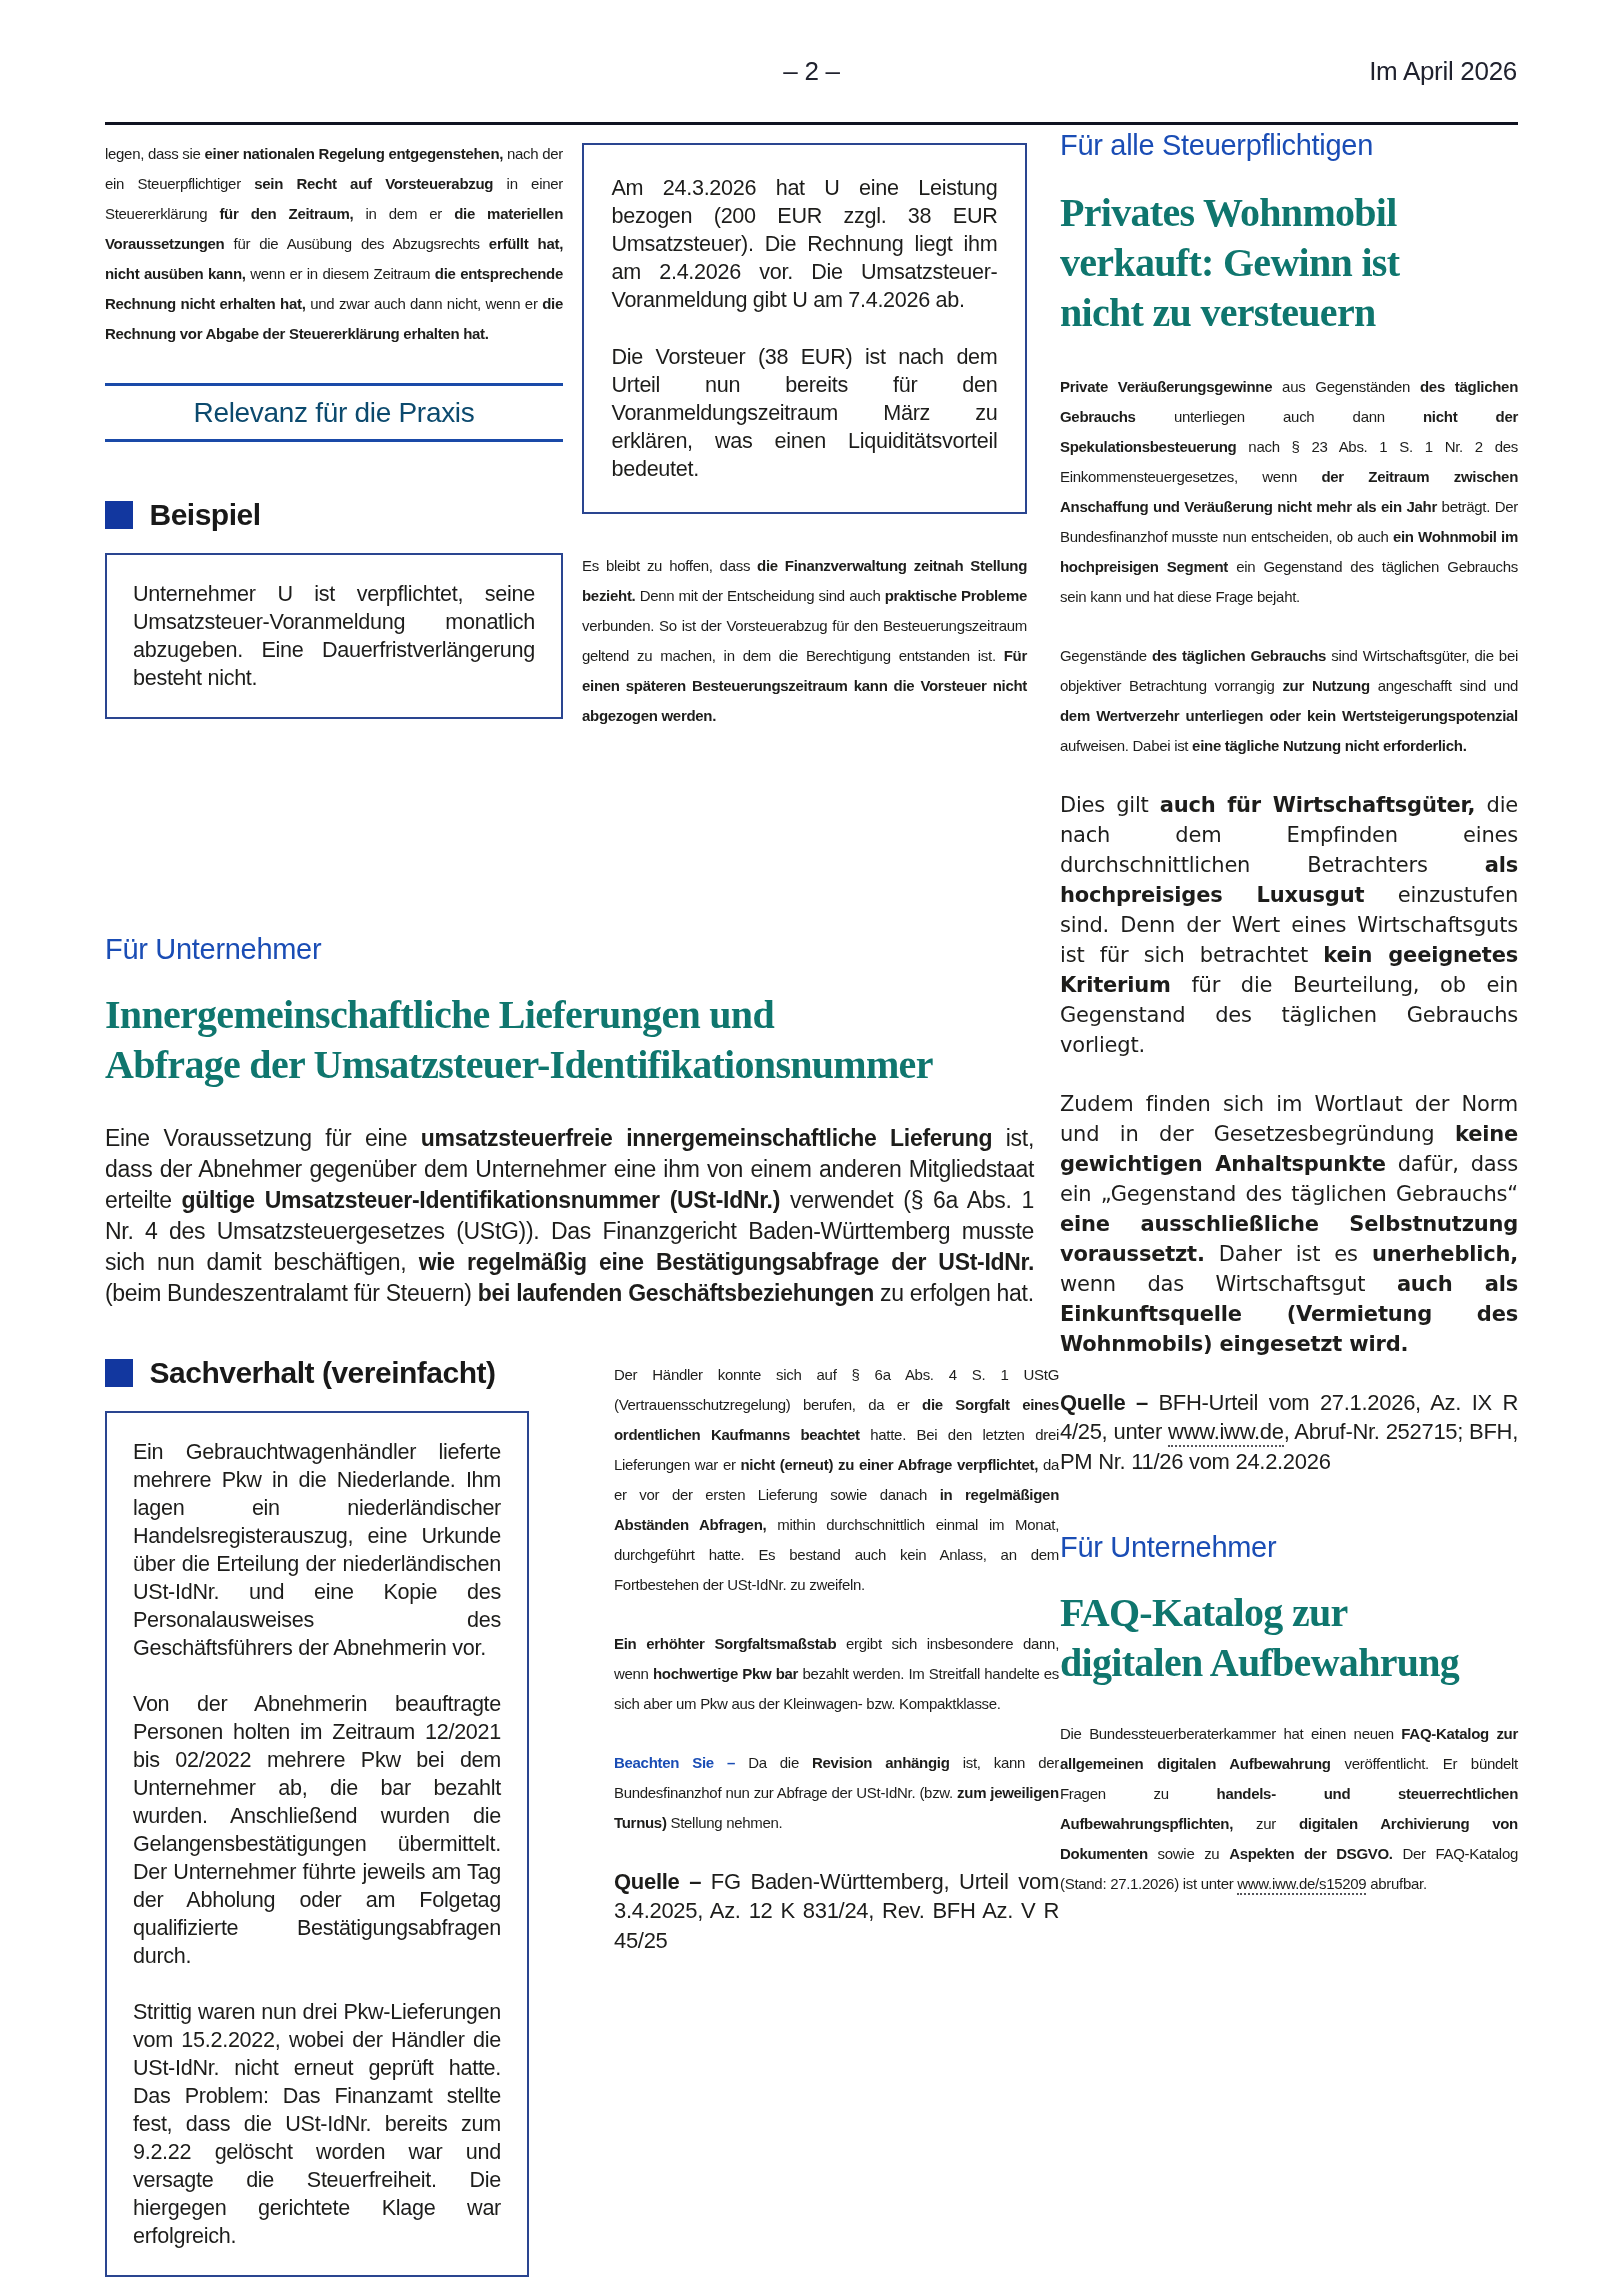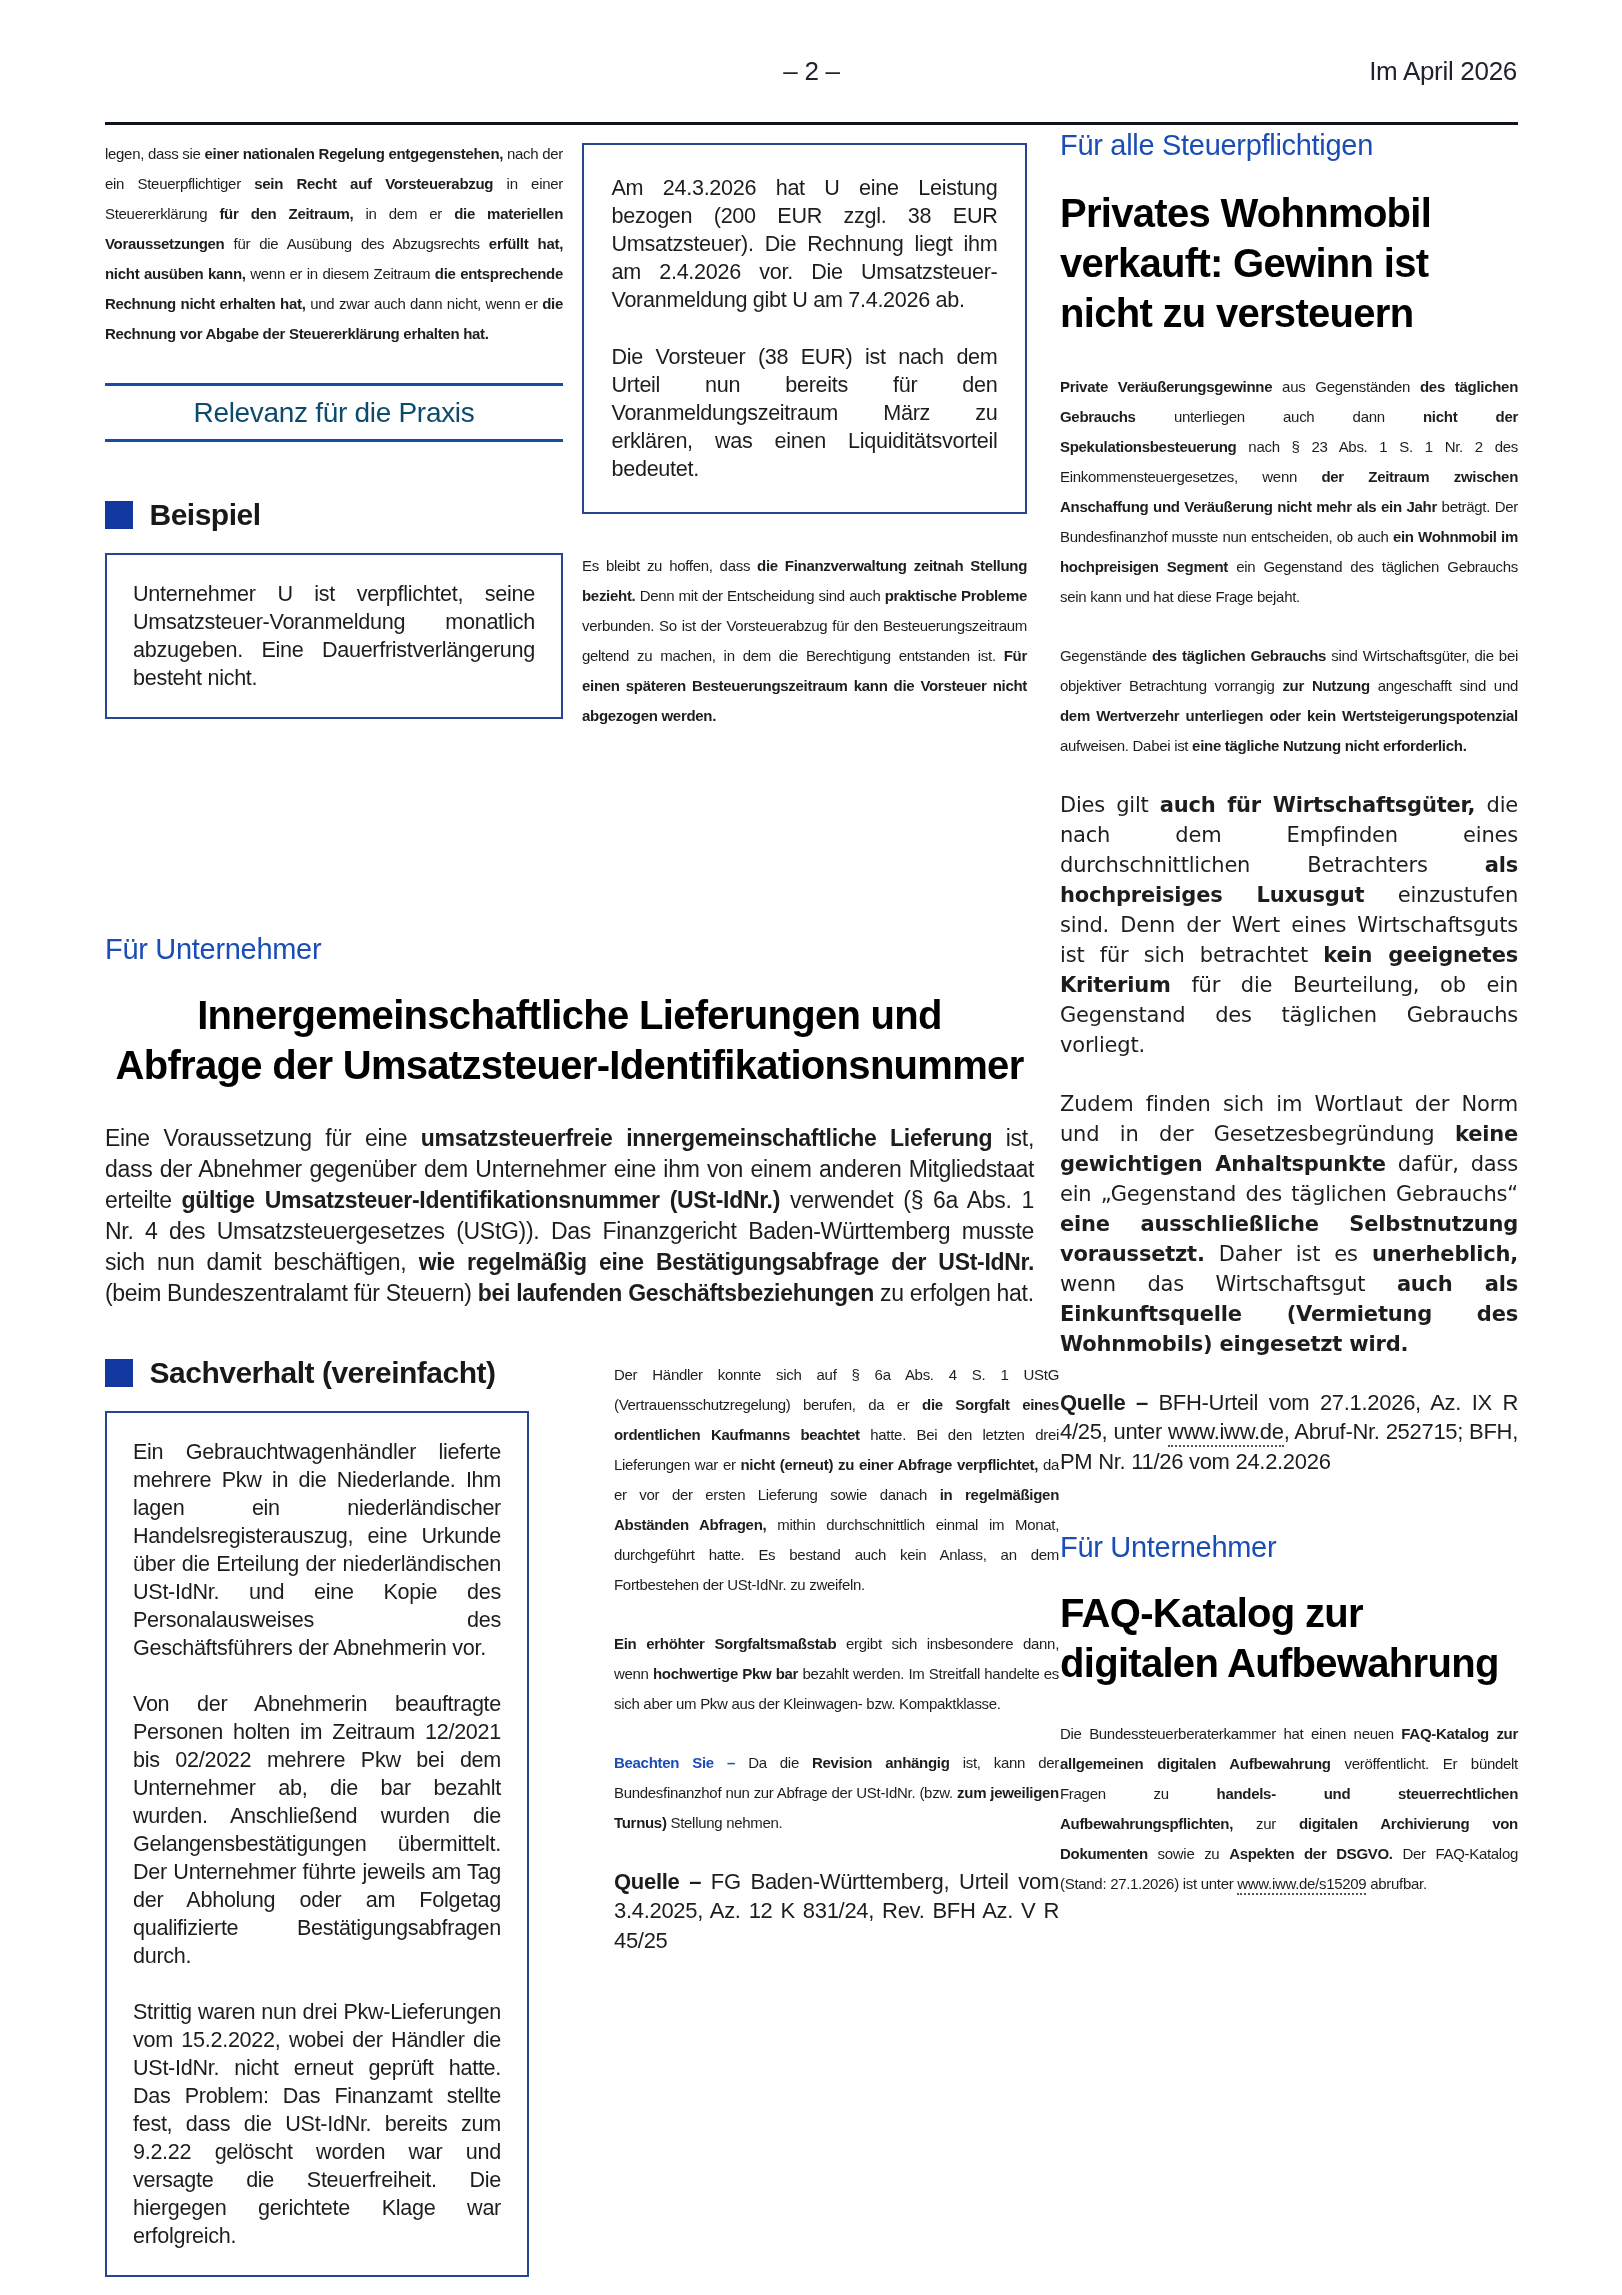--- a/index.html
+++ b/index.html
@@ -26,22 +26,22 @@
   .body-text{font-size:15px;line-height:30px;text-align:justify;
     letter-spacing:-0.3px;color:#1d1d1b;}
   .box-text{font-size:21.6px;line-height:28px;text-align:justify;
     letter-spacing:-0.3px;color:#1d1d1b;}
   .intro-text{font-size:23px;line-height:31px;text-align:justify;
     letter-spacing:-0.3px;}
   .alt-font{font-family:"DejaVu Sans",sans-serif;font-size:21px;line-height:30px;
     letter-spacing:-0.2px;}
   .quelle-text{font-size:22px;line-height:29.4px;text-align:justify;letter-spacing:-0.3px;}
   .kicker{font-size:29px;line-height:34px;color:#1a4db5;letter-spacing:-0.3px;}
-  .headline{font-size:40px;line-height:50px;font-weight:bold;color:#000000;
-    letter-spacing:-0.7px;}
+  .headline{font-size:40px;line-height:50px;font-weight:bold;color:#0f766e;
+    letter-spacing:-0.7px;font-family:Liberation Serif, serif;}
   .blue-bold{color:#1a4db5;font-weight:bold;}
   .doclink{border-bottom:2px dotted #55555a;padding-bottom:0.7px;}
 
   .box{border:2px solid #2a4590;background:#ffffff;}
   .info-box{padding:29px 27.5px;}
   .info-box .box-text + .box-text{margin-top:29px;}
   .rich-box{padding:25px 26px;}
   .rich-box .box-text + .box-text{margin-top:28px;}
 
   .praxis-head{border-top:3.3px solid #1a4aa8;border-bottom:3.3px solid #1a4aa8;
@@ -97,21 +97,21 @@
     <p class="body-text alt-font" style="margin-top:29px;">Zudem finden sich im Wortlaut der Norm und in der Gesetzesbegründung <b>keine gewichtigen Anhaltspunkte</b> dafür, dass ein „Gegenstand des täglichen Gebrauchs“ <b>eine ausschließliche Selbstnutzung voraussetzt.</b> Daher ist es <b>unerheblich,</b> wenn das Wirtschaftsgut <b>auch als Einkunftsquelle (Vermietung des Wohnmobils) eingesetzt wird.</b></p>
     <p class="quelle-text" style="margin-top:29px;"><b>Quelle – </b>BFH-Urteil vom 27.1.2026, Az. IX R 4/25, unter <span class="doclink">www.iww.de</span>, Abruf-Nr. 252715; BFH, PM Nr. 11/26 vom 24.2.2026</p>
 
     <div class="kicker" style="margin-top:54px;">Für Unternehmer</div>
     <h1 class="headline" style="margin:23.6px 0 0 0;">FAQ-Katalog zur<br>digitalen Aufbewahrung</h1>
     <p class="body-text" style="margin-top:31px;">Die Bundessteuerberaterkammer hat einen neuen <b>FAQ-Katalog zur allgemeinen digitalen Aufbewahrung</b> veröffentlicht. Er bündelt Fragen zu <b>handels- und steuerrechtlichen Aufbewahrungspflichten,</b> zur <b>digitalen Archivierung von Dokumenten</b> sowie zu <b>Aspekten der DSGVO.</b> Der FAQ-Katalog (Stand: 27.1.2026) ist unter <span class="doclink">www.iww.de/s15209</span> abrufbar.</p>
   </div>
 
   <div class="art2-block">
     <div class="kicker">Für Unternehmer</div>
-    <h1 class="headline" style="margin:23.6px 0 0 0;text-align:center;">Innergemeinschaftliche Lieferungen und<br>Abfrage der Umsatzsteuer-Identifikationsnummer</h1>
+    <h1 class="headline" style="margin:23.6px 0 0 0;">Innergemeinschaftliche Lieferungen und<br>Abfrage der Umsatzsteuer-Identifikationsnummer</h1>
     <p class="intro-text" style="margin-top:33px;">Eine Voraussetzung für eine <b>umsatzsteuerfreie innergemeinschaftliche Lieferung</b> ist, dass der Abnehmer gegenüber dem Unternehmer eine ihm von einem anderen Mitgliedstaat erteilte <b>gültige Umsatzsteuer-Identifikationsnummer (USt-IdNr.)</b> verwendet (§ 6a Abs. 1 Nr. 4 des Umsatzsteuergesetzes (UStG)). Das Finanzgericht Baden-Württemberg musste sich nun damit beschäftigen, <b>wie regelmäßig eine Bestätigungsabfrage der USt-IdNr.</b> (beim Bundeszentralamt für Steuern) <b>bei laufenden Geschäftsbeziehungen</b> zu erfolgen hat.</p>
   </div>
 
   <div class="col-left-bot">
     <div class="block-head">
       <span class="sq"></span>
       <span>Sachverhalt (vereinfacht)</span>
     </div>
     <div class="box rich-box" style="margin-top:21px;">
       <p class="box-text">Ein Gebrauchtwagenhändler lieferte mehrere Pkw in die Niederlande. Ihm lagen ein niederländischer Handelsregisterauszug, eine Urkunde über die Erteilung der niederländischen USt-IdNr. und eine Kopie des Personalausweises des Geschäftsführers der Abnehmerin vor.</p>

